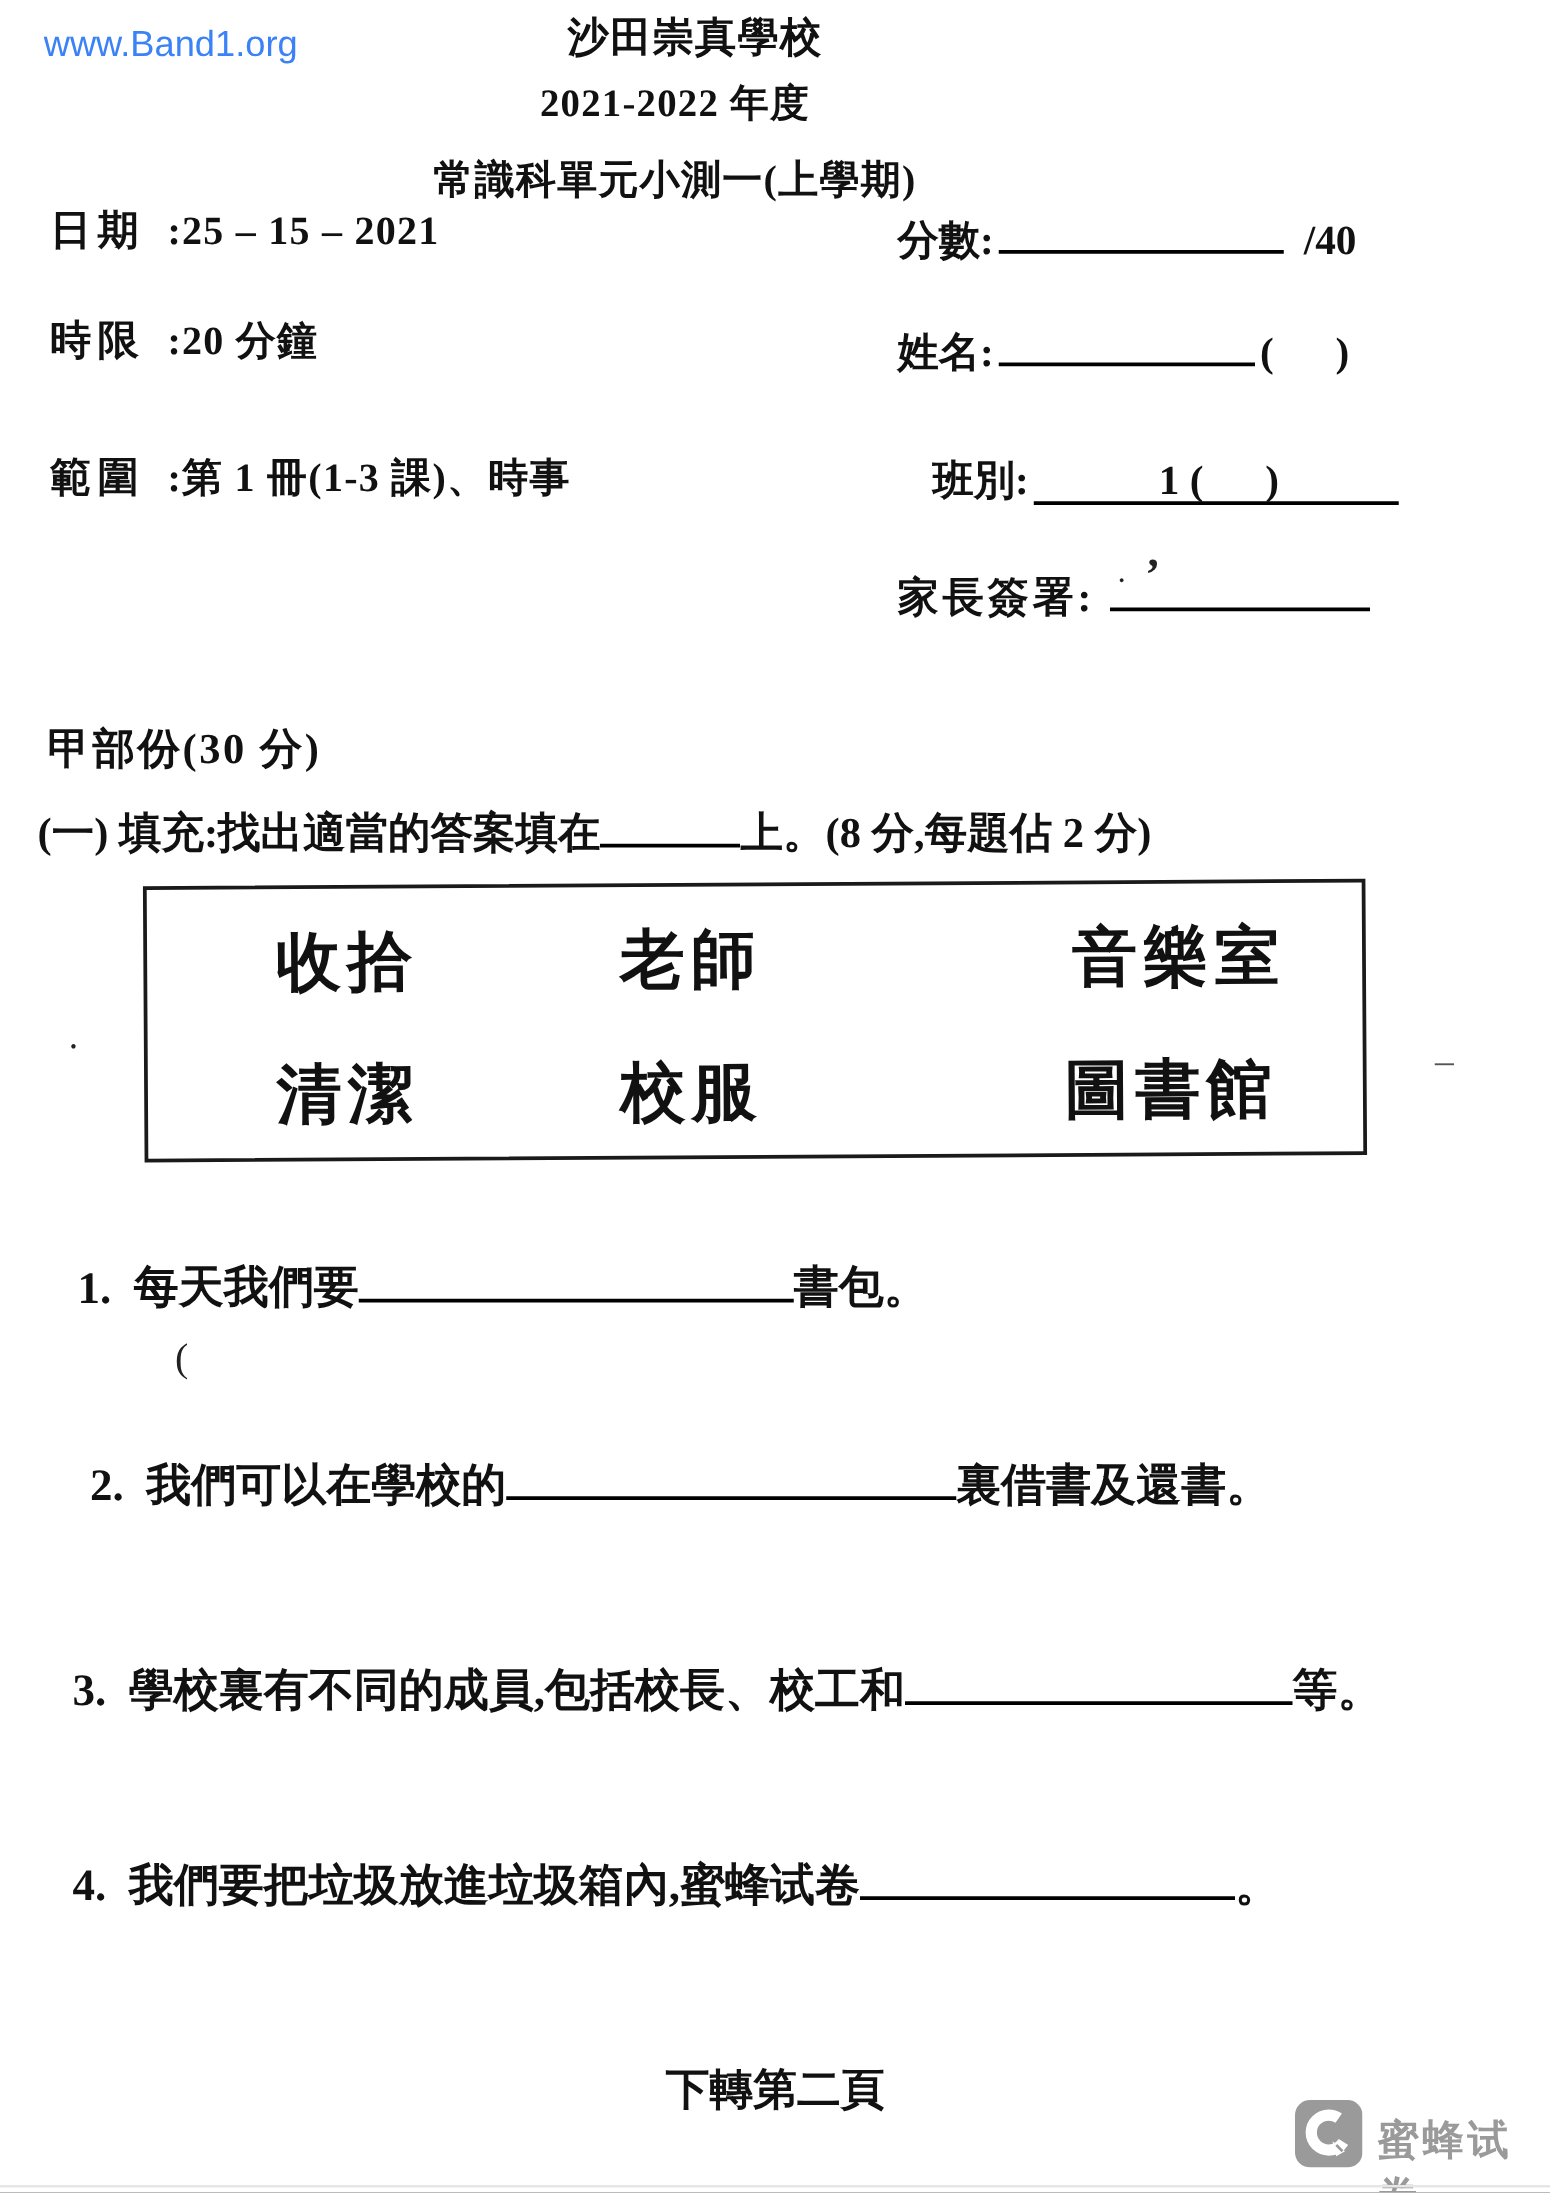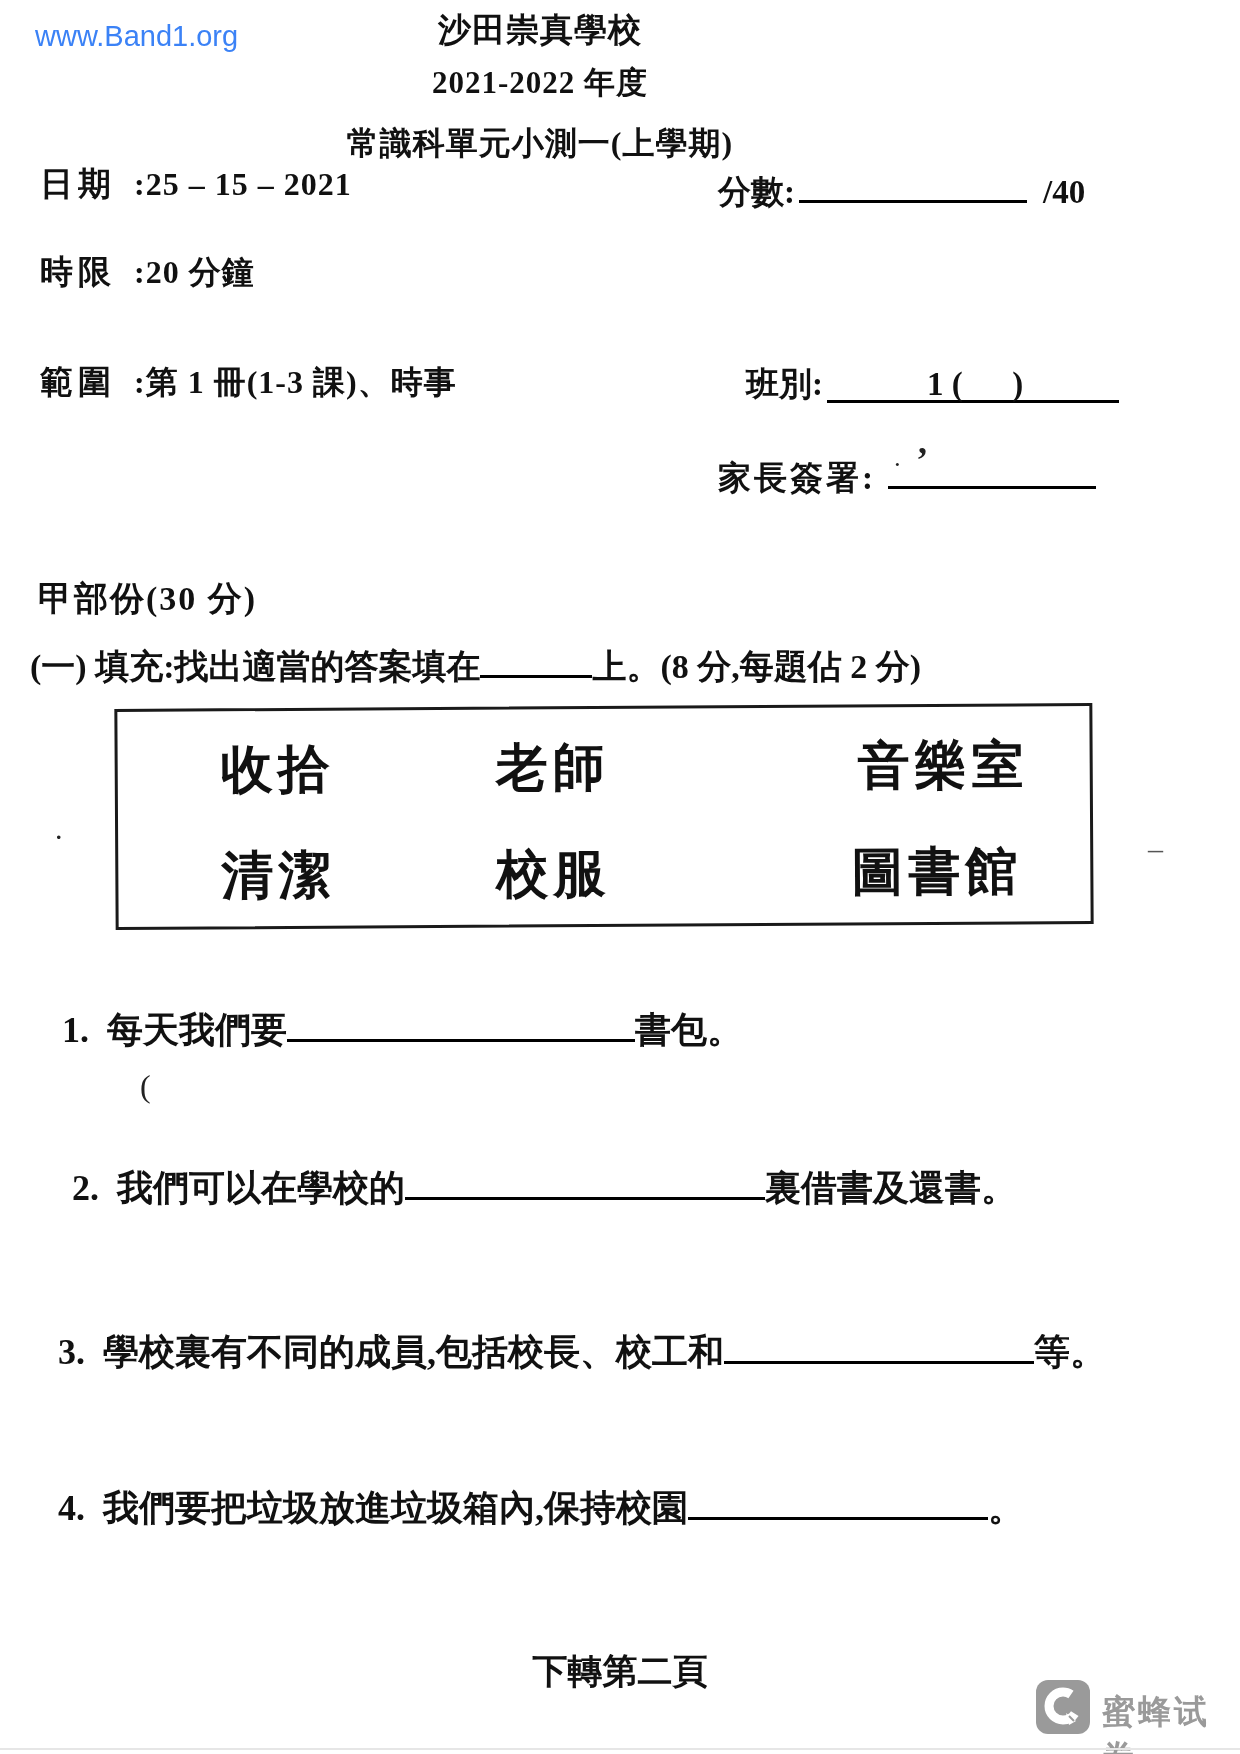--- a/index.html
+++ b/index.html
@@ -53,21 +53,21 @@
     color:#3b82f6;
   }
 </style>
 </head>
 <body>
 
 <div class="page">
 
   <div class="abs watermark" style="left:35px;top:20px;">www.Band1.org</div>
 
-  <div class="abs center-line title" style="top:8px;font-size:33px;">沙田崇真學校</div>
+  <div class="abs center-line title" style="top:8px;font-size:33px;padding-left:16px;">沙田崇真學校</div>
   <div class="abs center-line title" style="top:62px;font-size:31px;">2021-2022 年度</div>
   <div class="abs center-line title" style="top:122px;font-size:32px;">常識科單元小測一(上學期)</div>
 
   <div class="abs row" style="left:40px;top:162px;">
     <span class="lbl">日期</span>
     <span class="val" style="margin-left:14px;">:25 – 15 – 2021</span>
   </div>
   <div class="abs row" style="left:40px;top:250px;">
     <span class="lbl">時限</span>
     <span class="val" style="margin-left:14px;">:20 分鐘</span>
@@ -76,20 +76,25 @@
     <span class="lbl">範圍</span>
     <span class="val" style="margin-left:14px;">:第 1 冊(1-3 課)、時事</span>
   </div>
 
   <div class="abs row" style="left:718px;top:170px;">
     <span class="lbl2">分數:</span>
     <span class="blank" style="width:228px;"></span>
     <span class="lbl2" style="margin-left:12px;">/40</span>
   </div>
 
+  <div class="abs row" style="left:718px;top:260px;">
+    <span class="lbl2">姓名:</span>
+    <span class="blank" style="width:205px;"></span>
+    <span class="lbl2 pre">(      )</span>
+  </div>
 
   <div class="abs row" style="left:746px;top:362px;">
     <span class="lbl2">班別:</span>
     <span class="blank pre" style="width:292px;text-indent:100px;font-size:33px;font-weight:600;">1 (      )</span>
   </div>
   <span class="abs artifact" style="left:918px;top:420px;font-size:36px;font-weight:bold;">,</span>
 
   <div class="abs row" style="left:718px;top:456px;">
     <span class="lbl2" style="letter-spacing:3px;">家長簽署:</span>
     <span class="blank" style="width:208px;margin-left:8px;"></span>
@@ -120,21 +125,21 @@
 
   <div class="abs q" style="left:58px;top:1160px;margin-left:14px;">
     <span class="num">2.</span><span>我們可以在學校的</span><span class="blank" style="width:360px;"></span><span>裏借書及還書。</span>
   </div>
 
   <div class="abs q" style="left:58px;top:1324px;">
     <span class="num">3.</span><span>學校裏有不同的成員,包括校長、校工和</span><span class="blank" style="width:310px;"></span><span>等。</span>
   </div>
 
   <div class="abs q" style="left:58px;top:1480px;">
-    <span class="num">4.</span><span>我們要把垃圾放進垃圾箱內,保持校園</span><span class="blank" style="width:300px;"></span><span>。</span>
+    <span class="num">4.</span><span>我們要把垃圾放進垃圾箱內,蜜蜂试卷</span><span class="blank" style="width:300px;"></span><span>。</span>
   </div>
 
   <div class="abs" style="left:0;top:1648px;width:1240px;text-align:center;font-size:35px;font-weight:600;">下轉第二頁</div>
 
   <div class="abs" style="left:1036px;top:1680px;">
     <svg width="54" height="54" viewBox="0 0 54 54" aria-hidden="true">
       <rect x="0" y="0" width="54" height="54" rx="12" fill="#9a9a9a"></rect>
       <circle cx="27" cy="26" r="14" fill="none" stroke="#ffffff" stroke-width="9" stroke-dasharray="66 22" stroke-dashoffset="-8"></circle>
       <path d="M30 33 L40 41 L33 45 Z" fill="#ffffff"></path>
       <line x1="33" y1="36" x2="38" y2="41" stroke="#9a9a9a" stroke-width="2"></line>

